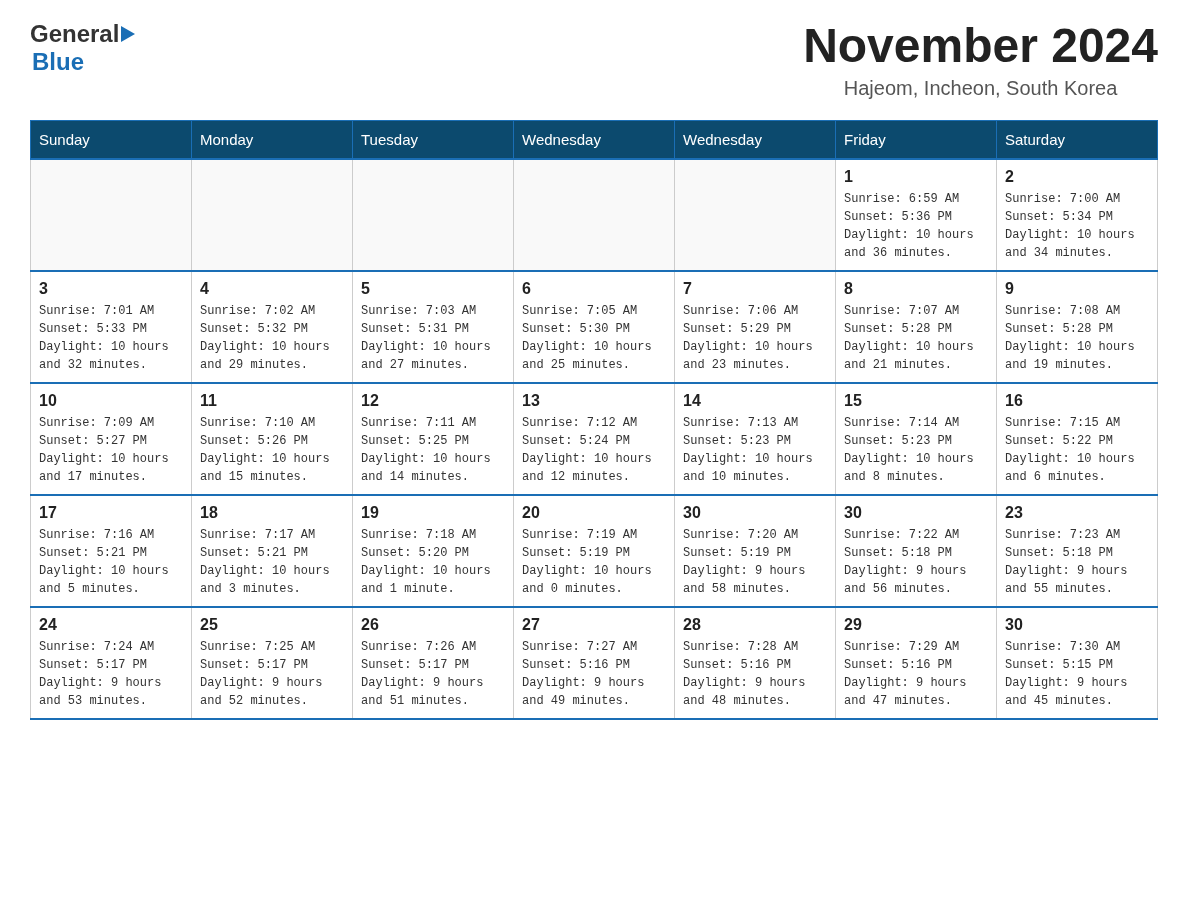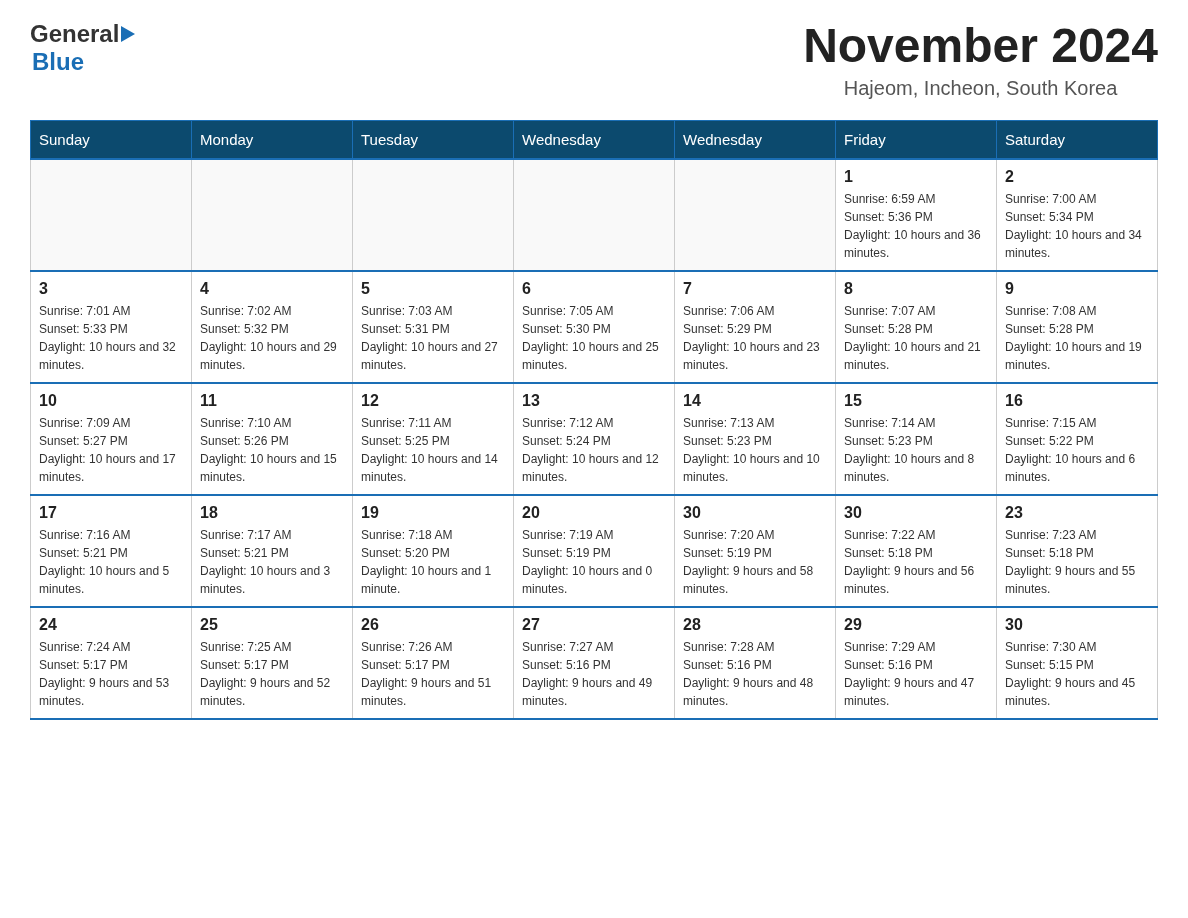--- a/index.html
+++ b/index.html
@@ -60,20 +60,21 @@
     .day-number {
       font-size: 16px;
       font-weight: bold;
       color: #222;
       margin-bottom: 4px;
     }
     .day-info {
       font-size: 12px;
       color: #333;
       line-height: 1.5;
+      font-family: Liberation Mono, monospace;
     }
     .empty-cell {
       background: #f9f9f9;
     }
     .logo-row {
       display: flex;
       align-items: center;
     }
     .logo-general {
       font-size: 24px;

